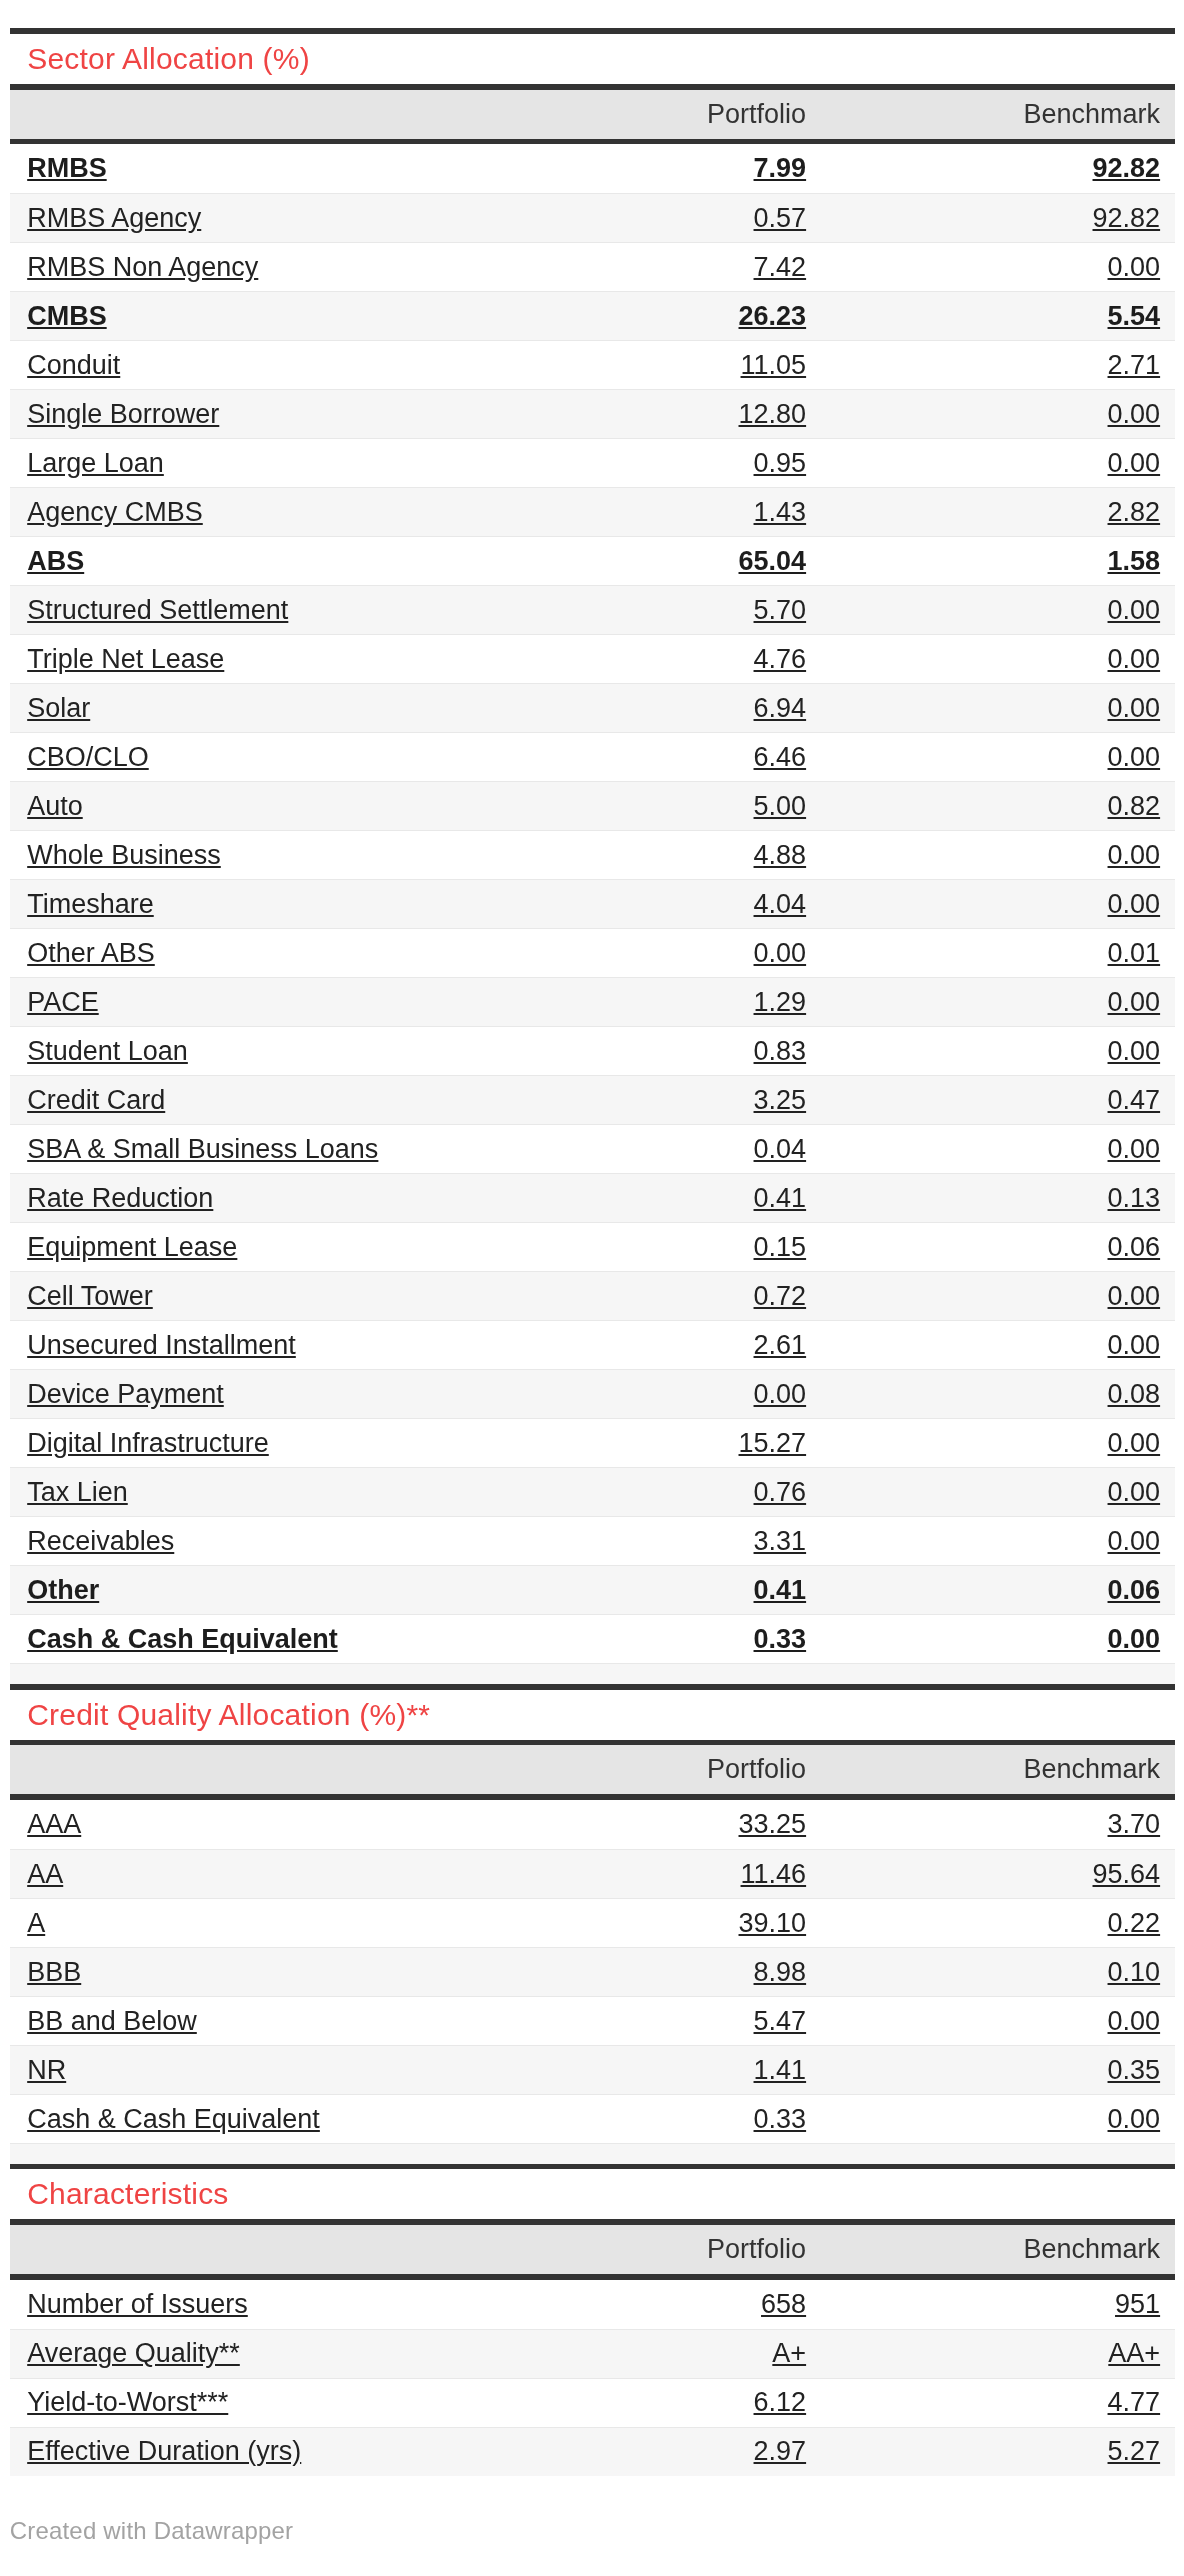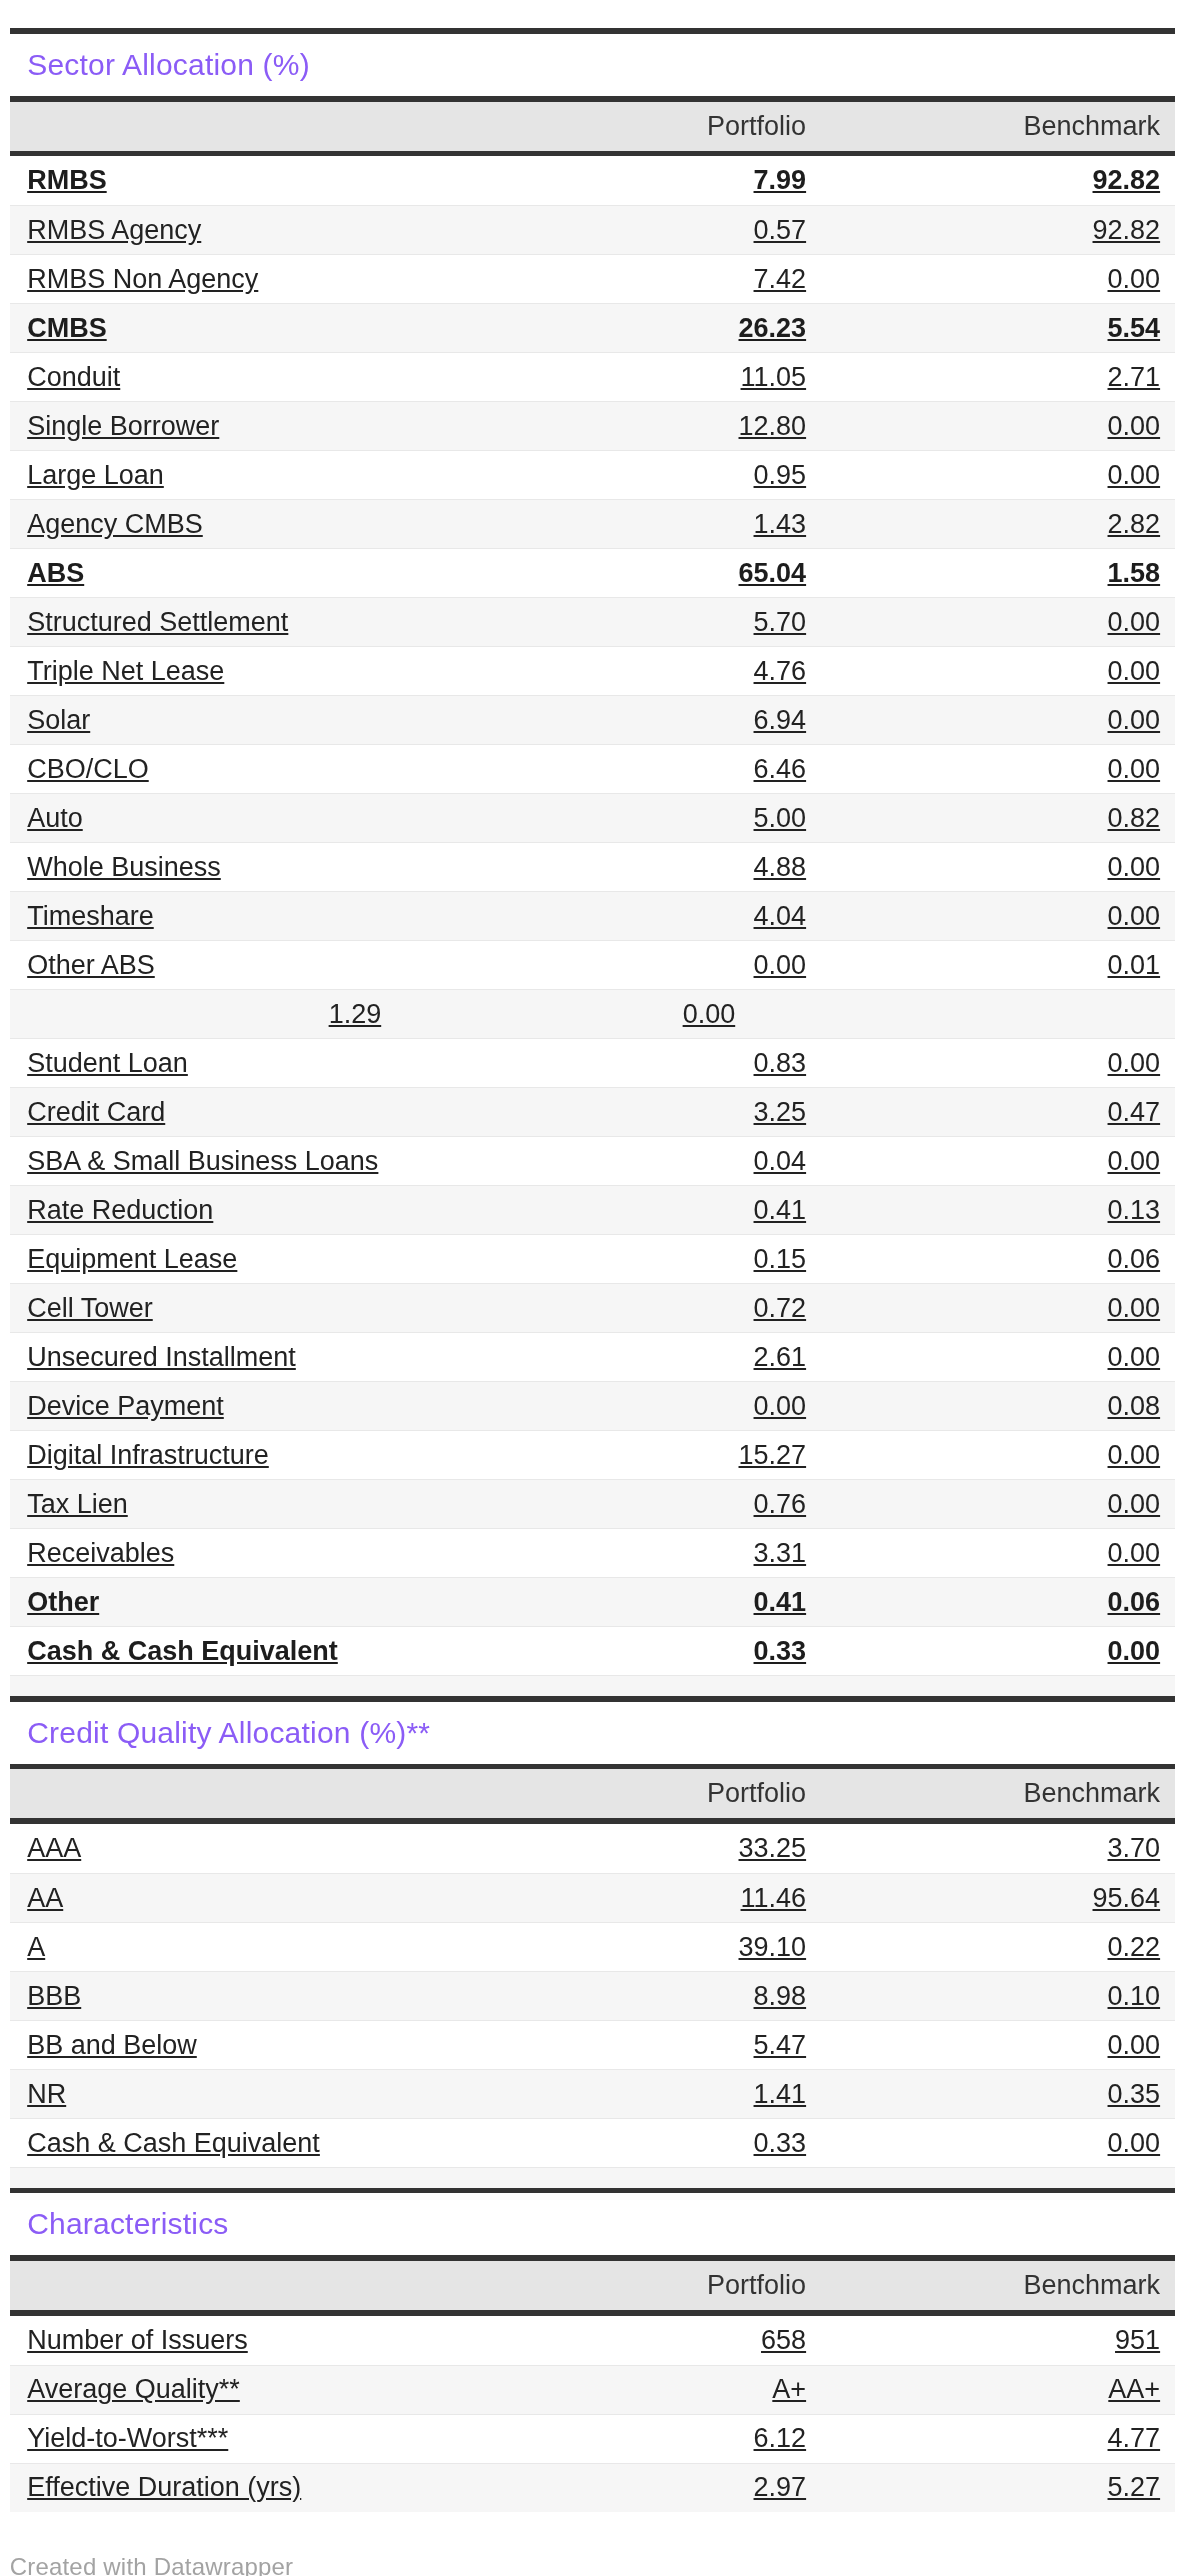--- a/index.html
+++ b/index.html
@@ -16,27 +16,27 @@
   .container {
     width: 1165px;
     margin-left: 9.7px;
     padding-top: 28px;
   }
   .rule {
     height: 5.8px;
     background: #333333;
   }
   .title-row {
-    height: 62px;
+    height: 50px;
     display: flex;
     align-items: center;
     padding-left: 17.5px;
     font-size: 30px;
     font-weight: 400;
-    color: #8b5cf6;
+    color: #ef4444;
     letter-spacing: 0.2px;
   }
   .thead {
     height: 49px;
     background: #e5e5e5;
     display: flex;
     align-items: center;
     padding: 0 14.6px 0 17.5px;
     color: #333333;
     font-size: 27px;
@@ -181,20 +181,21 @@
           <span class="cell label">Timeshare</span>
           <span class="cell val">4.04</span>
           <span class="cell val">0.00</span>
         </div>
         <div class="row">
           <span class="cell label">Other ABS</span>
           <span class="cell val">0.00</span>
           <span class="cell val">0.01</span>
         </div>
         <div class="row">
+          <span class="cell label">PACE</span>
           <span class="cell val">1.29</span>
           <span class="cell val">0.00</span>
         </div>
         <div class="row">
           <span class="cell label">Student Loan</span>
           <span class="cell val">0.83</span>
           <span class="cell val">0.00</span>
         </div>
         <div class="row">
           <span class="cell label">Credit Card</span>

